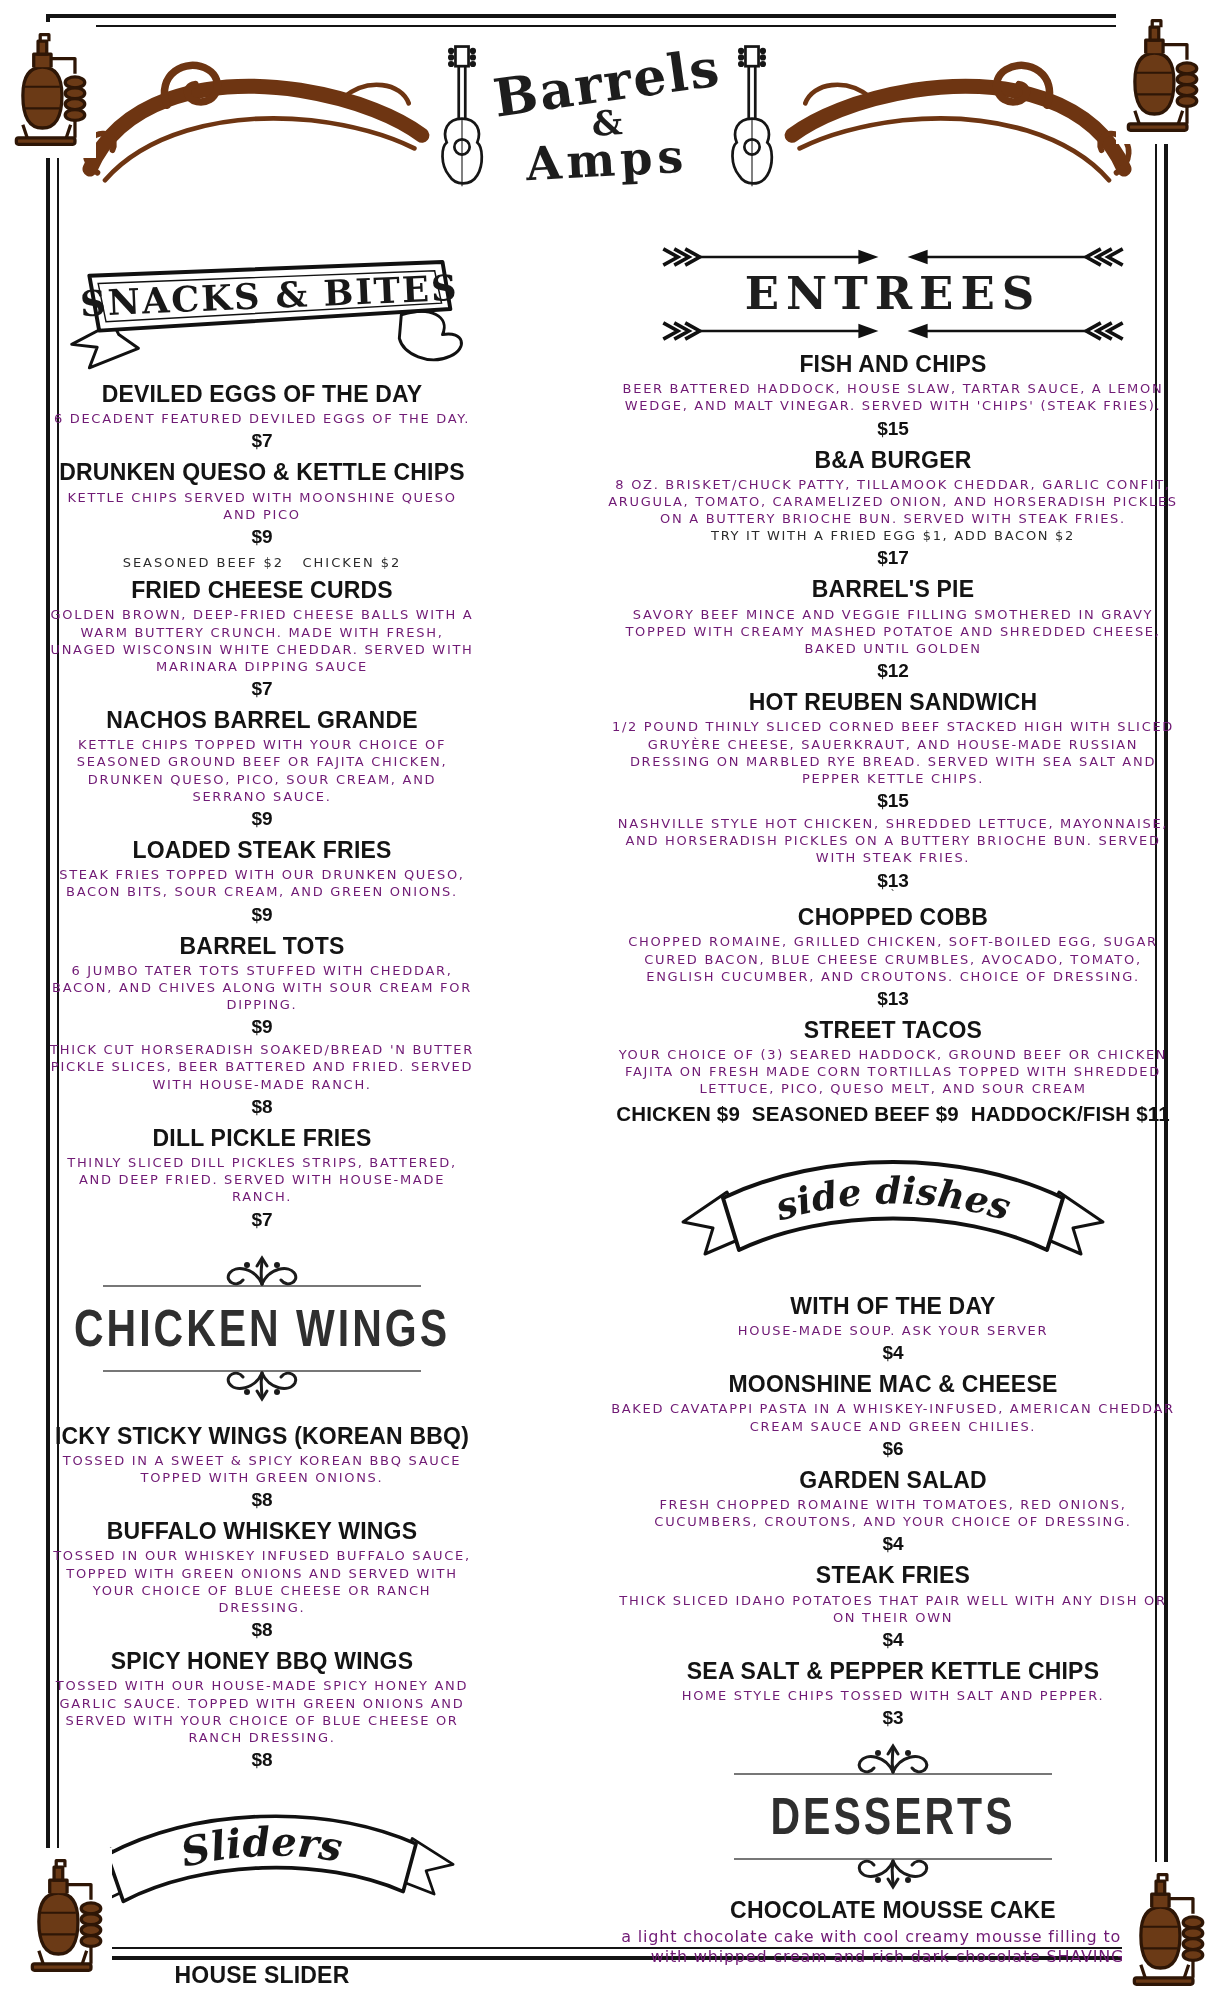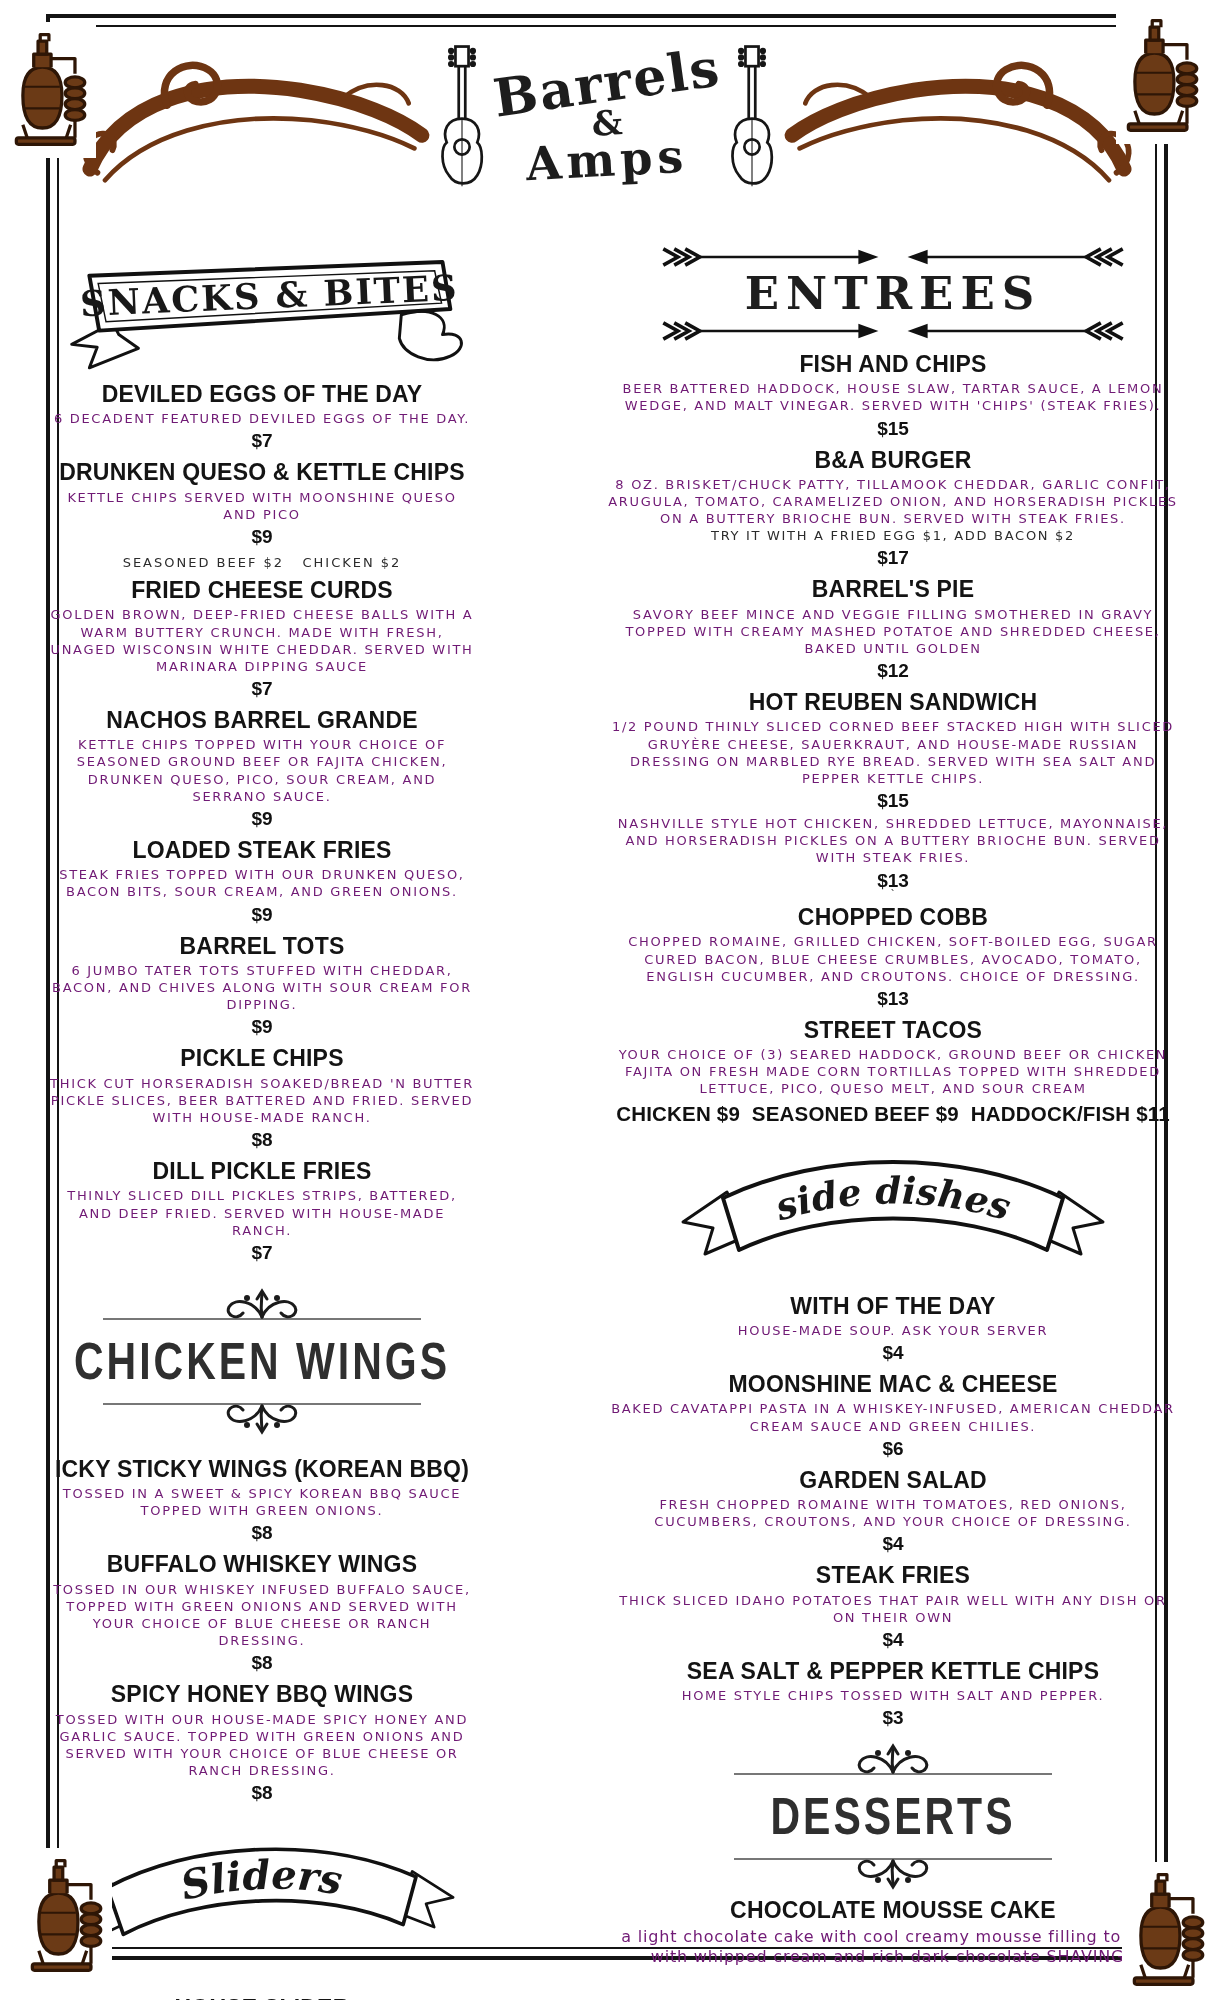--- a/index.html
+++ b/index.html
@@ -237,21 +237,20 @@
       <div class="item-name">LOADED STEAK FRIES</div>
       <div class="item-desc">STEAK FRIES TOPPED WITH OUR DRUNKEN QUESO, BACON BITS, SOUR CREAM, AND GREEN ONIONS.</div>
       <div class="item-price">$9</div>
     </div>
     <div class="item">
       <div class="item-name">BARREL TOTS</div>
       <div class="item-desc">6 JUMBO TATER TOTS STUFFED WITH CHEDDAR, BACON, AND CHIVES ALONG WITH SOUR CREAM FOR DIPPING.</div>
       <div class="item-price">$9</div>
     </div>
     <div class="item">
-      <div class="item-name">PICKLE CHIPS</div>
       <div class="item-desc">THICK CUT HORSERADISH SOAKED/BREAD 'N BUTTER PICKLE SLICES, BEER BATTERED AND FRIED. SERVED WITH HOUSE-MADE RANCH.</div>
       <div class="item-price">$8</div>
     </div>
     <div class="item">
       <div class="item-name">DILL PICKLE FRIES</div>
       <div class="item-desc">THINLY SLICED DILL PICKLES STRIPS, BATTERED, AND DEEP FRIED. SERVED WITH HOUSE-MADE RANCH.</div>
       <div class="item-price">$7</div>
     </div>
 
     <div class="wings-header">

